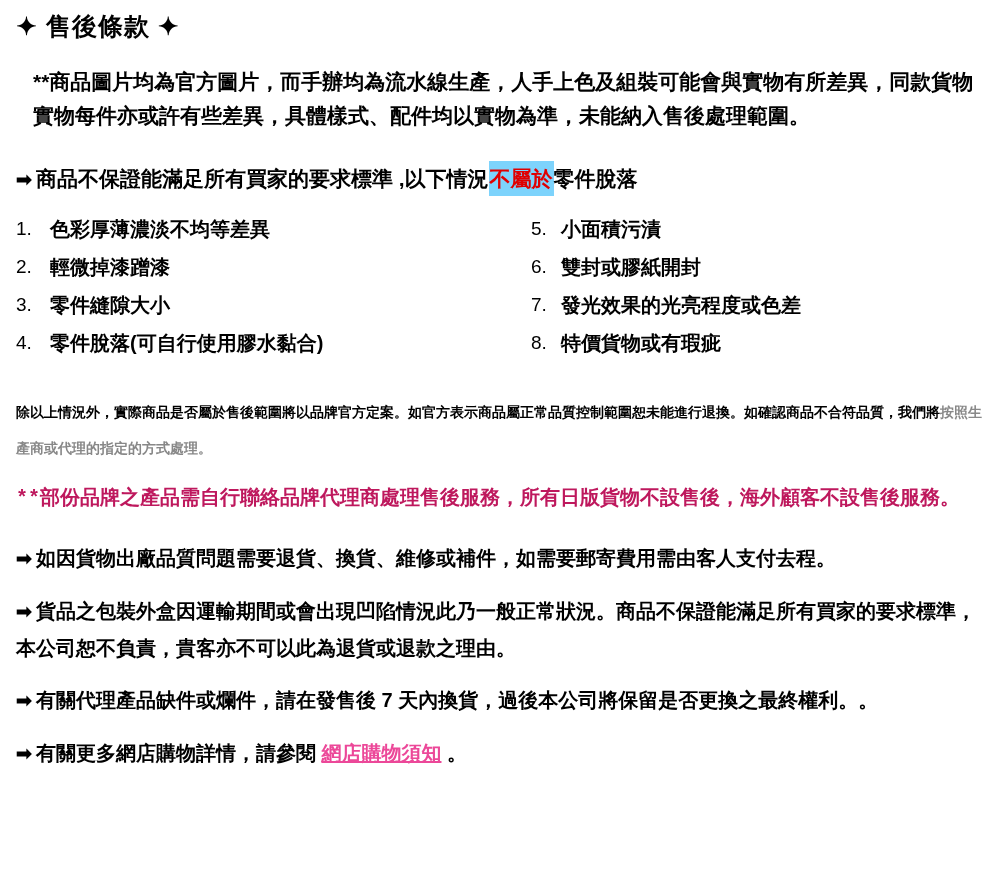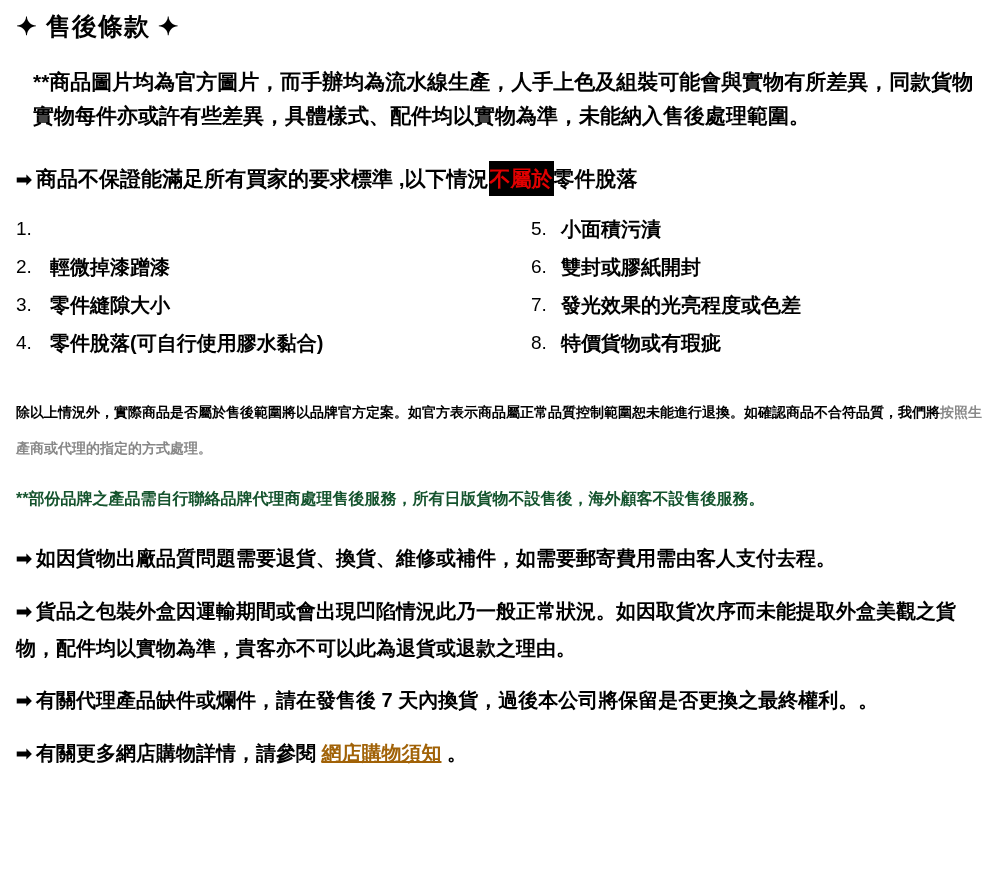--- a/index.html
+++ b/index.html
@@ -42,21 +42,21 @@
     line-height: 32px;
     margin: 30px 16px 0 16px;
     font-weight: bold;
     display: block;
   }
   .arrow {
     font-size: 19px;
     margin-right: 4px;
   }
   .hl {
-    background: #000000;
+    background: #7dd3fc;
     color: #e00000;
     font-weight: bold;
     padding: 6px 1px;
   }
 
   .lists {
     display: flex;
     margin: 14px 16px 0 16px;
   }
   .col {
@@ -80,57 +80,59 @@
 
   .body-para {
     font-size: 14px;
     line-height: 36px;
     margin: 32px 16px 0 16px;
     font-weight: bold;
   }
   .gray { color: #888888; }
 
   .red-para {
-    font-size: 16px;
+    font-size: 20px;
     line-height: 34px;
     margin: 16px 16px 0 16px;
-    color: #14532d;
+    color: #be185d;
     font-weight: bold;
+    font-family: Liberation Mono, monospace;
   }
 
   .note {
     font-size: 20px;
     line-height: 36px;
     margin: 24px 16px 0 16px;
     font-weight: bold;
   }
   .note.tight { margin-top: 16px; }
 
   a.link {
-    color: #a16207;
+    color: #ec4899;
     text-decoration: underline;
   }
 </style>
 </head>
 <body>
 
 <div class="page">
 
   <div class="title">✦ 售後條款 ✦</div>
 
   <div class="para">**商品圖片均為官方圖片，而手辦均為流水線生產，人手上色及組裝可能會與實物有所差異，同款貨物實物每件亦或許有些差異，具體樣式、配件均以實物為準，未能納入售後處理範圍。</div>
 
   <div class="arrow-line">
     <span class="arrow">➡</span><span>商品不保證能滿足所有買家的要求標準 ,以下情況</span><span class="hl">不屬於</span><span>零件脫落</span>
   </div>
 
   <div class="lists">
     <div class="col left">
       <div class="li">
         <span class="num">1.</span>
+        <span>色彩厚薄濃淡不均等差異</span>
       </div>
       <div class="li">
         <span class="num">2.</span>
         <span>輕微掉漆蹭漆</span>
       </div>
       <div class="li">
         <span class="num">3.</span>
         <span>零件縫隙大小</span>
       </div>
       <div class="li">
@@ -162,21 +164,21 @@
     <span>除以上情況外，實際商品是否屬於售後範圍將以品牌官方定案。如官方表示商品屬正常品質控制範圍恕未能進行退換。如確認商品不合符品質，我們將</span><span class="gray">按照生產商或代理的指定的方式處理。</span>
   </div>
 
   <div class="red-para">**部份品牌之產品需自行聯絡品牌代理商處理售後服務，所有日版貨物不設售後，海外顧客不設售後服務。</div>
 
   <div class="note">
     <span class="arrow">➡</span><span>如因貨物出廠品質問題需要退貨、換貨、維修或補件，如需要郵寄費用需由客人支付去程。</span>
   </div>
 
   <div class="note tight">
-    <span class="arrow">➡</span><span>貨品之包裝外盒因運輸期間或會出現凹陷情況此乃一般正常狀況。如因取貨次序而未能提取外盒美觀之貨物，配件均以實物為準，貴客亦不可以此為退貨或退款之理由。</span>
+    <span class="arrow">➡</span><span>貨品之包裝外盒因運輸期間或會出現凹陷情況此乃一般正常狀況。商品不保證能滿足所有買家的要求標準，本公司恕不負責，貴客亦不可以此為退貨或退款之理由。</span>
   </div>
 
   <div class="note tight">
     <span class="arrow">➡</span><span>有關代理產品缺件或爛件，請在發售後 7 天內換貨，過後本公司將保留是否更換之最終權利。。</span>
   </div>
 
   <div class="note tight">
     <span class="arrow">➡</span><span>有關更多網店購物詳情，請參閱 </span><a class="link" href="#">網店購物須知</a><span> 。</span>
   </div>
 

